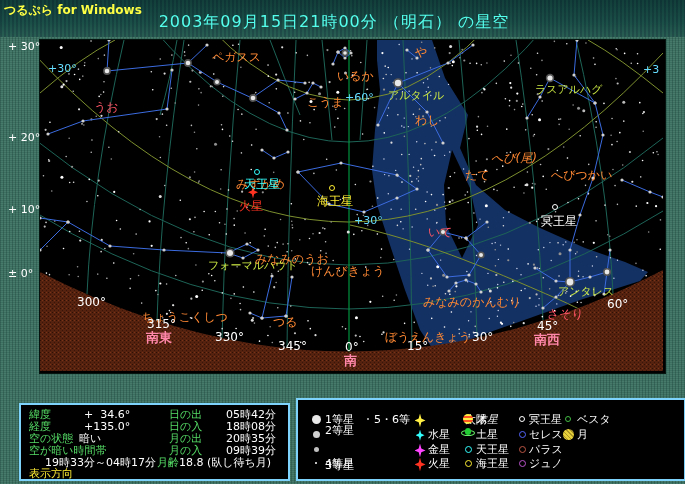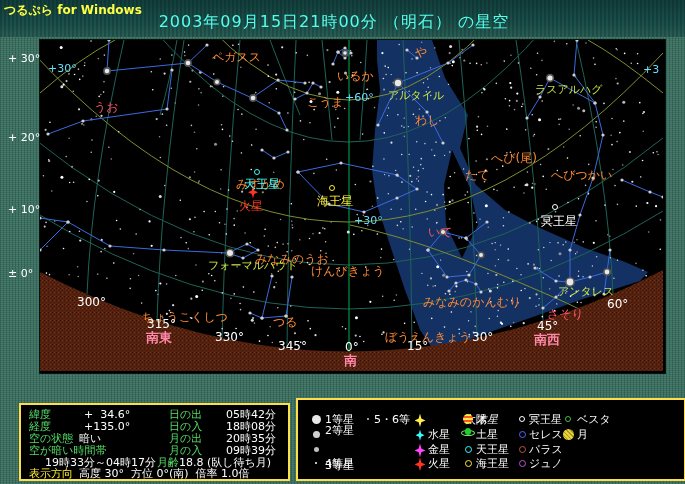--- a/index.html
+++ b/index.html
@@ -19,21 +19,21 @@
   #titlebar:after{content:"";position:absolute;inset:0;
     background:repeating-linear-gradient(90deg, rgba(0,0,30,.18) 0 2px, transparent 2px 4px);}
   #app-logo{position:absolute;left:4px;top:2px;color:#ffff44;font-size:12px;font-weight:bold;z-index:3;}
   #main-title{position:absolute;left:140px;top:12px;width:388px;text-align:center;
     color:#55ffee;font-size:16px;letter-spacing:1px;z-index:3;}
   #chart-frame{position:absolute;left:39px;top:39px;width:625px;height:333px;
     background:#000;border:1px solid #061410;}
   #sky-svg{position:absolute;left:0;top:0;}
   #overlay{position:absolute;left:0;top:0;width:685px;height:484px;pointer-events:none;}
   .sky-label{position:absolute;white-space:pre;font-size:12px;line-height:1;z-index:5;}
-  .panel{position:absolute;background:#000;border:2px solid #fde047;}
+  .panel{position:absolute;background:#000;border:2px solid #7dd3fc;}
   #info-panel{left:19px;top:403px;width:267px;height:74px;}
   #legend-panel{left:296px;top:398px;width:386px;height:79px;}
   .ptext{position:absolute;font-size:11px;line-height:1;white-space:pre;}
   .licon{position:absolute;}
   .star4{display:inline-block;clip-path:polygon(50% 0%,62% 36%,100% 50%,62% 64%,50% 100%,38% 64%,0% 50%,38% 36%);}
   .ringi{display:inline-block;border-radius:50%;background:#000;box-sizing:border-box;}
   .disci{display:inline-block;border-radius:50%;}
   .jupi{display:inline-block;border-radius:50%;
     background:linear-gradient(180deg,#ffee44 0 22%,#ff5522 22% 42%,#ffee44 42% 62%,#ff5522 62% 82%,#ffee44 82% 100%);}
   .sat-ring{position:absolute;border:1px solid #66ee66;border-radius:50%;}
@@ -925,40 +925,40 @@
 </div>
 
 <div id="overlay">
     <span class="sky-label" style="left: 212px; top: 51px; color: rgb(255, 136, 51); font-size: 12px;">ペガスス</span>
     <span class="sky-label" style="left: 94px; top: 101px; color: rgb(255, 85, 102); font-size: 12px;">うお</span>
     <span class="sky-label" style="left: 337px; top: 70px; color: rgb(255, 136, 51); font-size: 12px;">いるか</span>
     <span class="sky-label" style="left: 307px; top: 96px; color: rgb(255, 136, 51); font-size: 12px;">こうま</span>
     <span class="sky-label" style="left: 415px; top: 46px; color: rgb(255, 136, 51); font-size: 12px;">や</span>
     <span class="sky-label" style="left: 415px; top: 114px; color: rgb(255, 136, 51); font-size: 12px;">わし</span>
     <span class="sky-label" style="left: 465px; top: 169px; color: rgb(255, 136, 51); font-size: 12px;">たて</span>
-    <span class="sky-label" style="left: 491px; top: 152px; color: rgb(255, 136, 51); font-size: 12px;">へび(尾)</span>
+    <span class="sky-label" style="left: 491px; top: 152px; color: rgb(255, 136, 51); font-size: 12px; font-style: italic;">へび(尾)</span>
     <span class="sky-label" style="left: 551px; top: 169px; color: rgb(255, 136, 51); font-size: 12px;">へびつかい</span>
     <span class="sky-label" style="left: 236px; top: 178px; color: rgb(255, 136, 51); font-size: 12px;">みずがめ</span>
     <span class="sky-label" style="left: 311px; top: 265px; color: rgb(255, 136, 51); font-size: 12px;">けんびきょう</span>
     <span class="sky-label" style="left: 255px; top: 253px; color: rgb(255, 136, 51); font-size: 12px;">みなみのうお</span>
     <span class="sky-label" style="left: 423px; top: 296px; color: rgb(255, 136, 51); font-size: 12px;">みなみのかんむり</span>
     <span class="sky-label" style="left: 142px; top: 311px; color: rgb(255, 136, 51); font-size: 12px;">ちょうこくしつ</span>
     <span class="sky-label" style="left: 273px; top: 316px; color: rgb(255, 136, 51); font-size: 12px;">つる</span>
     <span class="sky-label" style="left: 385px; top: 331px; color: rgb(255, 136, 51); font-size: 12px;">ぼうえんきょう</span>
     <span class="sky-label" style="left: 428px; top: 226px; color: rgb(255, 85, 102); font-size: 12px;">いて</span>
     <span class="sky-label" style="left: 547px; top: 308px; color: rgb(255, 85, 102); font-size: 12px;">さそり</span>
     <span class="sky-label" style="left: 388px; top: 90px; color: rgb(204, 233, 68); font-size: 11px;">アルタイル</span>
     <span class="sky-label" style="left: 535px; top: 84px; color: rgb(204, 233, 68); font-size: 11px;">ラスアルハグ</span>
     <span class="sky-label" style="left: 208px; top: 260px; color: rgb(204, 233, 68); font-size: 11px;">フォーマルハウト</span>
     <span class="sky-label" style="left: 558px; top: 286px; color: rgb(204, 233, 68); font-size: 11px;">アンタレス</span>
     <span class="sky-label" style="left: 48px; top: 63px; color: rgb(102, 221, 255); font-size: 11px;">+30°</span>
     <span class="sky-label" style="left: 345px; top: 92px; color: rgb(102, 221, 255); font-size: 11px;">+60°</span>
     <span class="sky-label" style="left: 354px; top: 215px; color: rgb(102, 221, 255); font-size: 11px;">+30°</span>
     <span class="sky-label" style="left: 643px; top: 64px; color: rgb(102, 221, 255); font-size: 11px;">+3</span>
-    <span class="sky-label" style="left: 8px; top: 41px; color: rgb(255, 255, 255); font-size: 11px; margin-top: 12px;">+ 30°</span>
+    <span class="sky-label" style="left: 8px; top: 41px; color: rgb(255, 255, 255); font-size: 11px;">+ 30°</span>
     <span class="sky-label" style="left: 8px; top: 132px; color: rgb(255, 255, 255); font-size: 11px;">+ 20°</span>
     <span class="sky-label" style="left: 8px; top: 204px; color: rgb(255, 255, 255); font-size: 11px;">+ 10°</span>
     <span class="sky-label" style="left: 8px; top: 268px; color: rgb(255, 255, 255); font-size: 11px;">± 0°</span>
     <span class="sky-label" style="left: 77px; top: 296px; color: rgb(255, 255, 255); font-size: 12px;">300°</span>
     <span class="sky-label" style="left: 147px; top: 318px; color: rgb(255, 255, 255); font-size: 12px;">315°</span>
     <span class="sky-label" style="left: 215px; top: 331px; color: rgb(255, 255, 255); font-size: 12px;">330°</span>
     <span class="sky-label" style="left: 278px; top: 340px; color: rgb(255, 255, 255); font-size: 12px;">345°</span>
     <span class="sky-label" style="left: 345px; top: 341px; color: rgb(255, 255, 255); font-size: 12px;">0°</span>
     <span class="sky-label" style="left: 407px; top: 340px; color: rgb(255, 255, 255); font-size: 12px;">15°</span>
     <span class="sky-label" style="left: 472px; top: 331px; color: rgb(255, 255, 255); font-size: 12px;">30°</span>
@@ -990,21 +990,20 @@
     <span class="ptext" style="left: 58px; top: 28px; color: rgb(255, 255, 255);">暗い</span>
     <span class="ptext" style="left: 148px; top: 28px; color: rgb(85, 221, 102);">月の出</span>
     <span class="ptext" style="left: 205px; top: 28px; color: rgb(255, 255, 255);">20時35分</span>
     <span class="ptext" style="left: 8px; top: 40px; color: rgb(85, 221, 102);">空が暗い時間帯</span>
     <span class="ptext" style="left: 148px; top: 40px; color: rgb(85, 221, 102);">月の入</span>
     <span class="ptext" style="left: 205px; top: 40px; color: rgb(255, 255, 255);">09時39分</span>
     <span class="ptext" style="left: 24px; top: 52px; color: rgb(255, 255, 255);">19時33分～04時17分</span>
     <span class="ptext" style="left: 136px; top: 52px; color: rgb(85, 221, 102);">月齢</span>
     <span class="ptext" style="left: 158px; top: 52px; color: rgb(255, 255, 255);">18.8 (臥し待ち月)</span>
     <span class="ptext" style="left: 8px; top: 63px; color: rgb(255, 238, 51);">表示方向</span>
-    <span class="ptext" style="left: 58px; top: 63px; color: rgb(255, 255, 255);">高度 30°  方位 0°(南)  倍率 1.0倍</span>
   </div>
 <div id="legend-panel" class="panel">
     <span class="disci licon" style="width: 9px; height: 9px; background: rgb(232, 232, 232); left: 13.5px; top: 14.5px; position: absolute;"></span>
     <span class="ptext" style="left: 27px; top: 14px; color: rgb(255, 255, 255);">1等星</span>
     <span class="disci licon" style="width: 7px; height: 7px; background: rgb(208, 208, 208); left: 14.5px; top: 30.5px; position: absolute;"></span>
     <span class="ptext" style="left: 27px; top: 25px; color: rgb(255, 255, 255);">2等星</span>
     <span class="disci licon" style="width: 5px; height: 5px; background: rgb(192, 192, 192); left: 15.5px; top: 46.5px; position: absolute;"></span>
     <span class="ptext" style="left: 27px; top: 44px; color: rgb(255, 255, 255); margin-top: 16px;">3等星</span>
     <span class="disci licon" style="width: 2.5px; height: 2.5px; background: rgb(255, 255, 255); left: 16.75px; top: 61.75px; position: absolute;"></span>
     <span class="ptext" style="left: 27px; top: 58px; color: rgb(255, 255, 255);">4等星</span>

